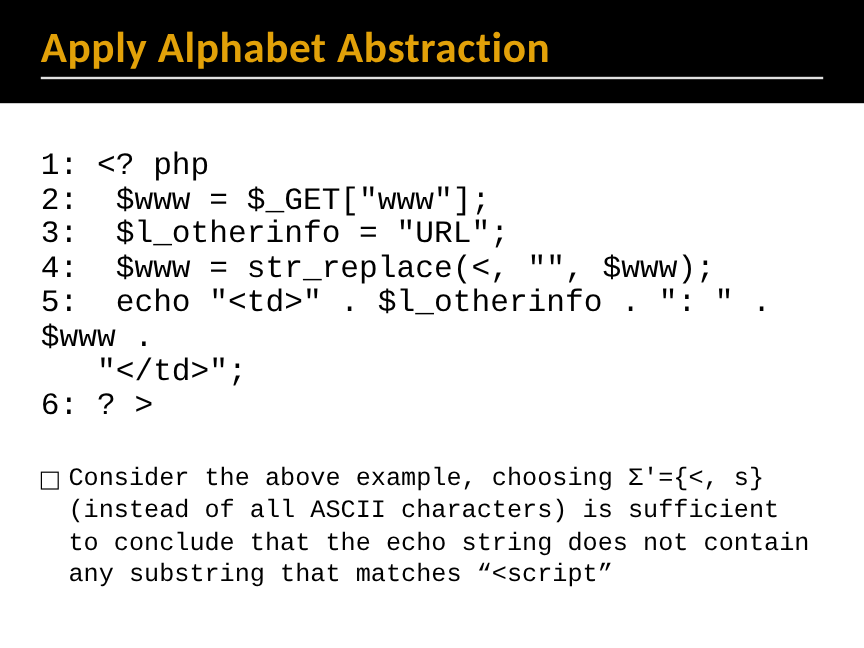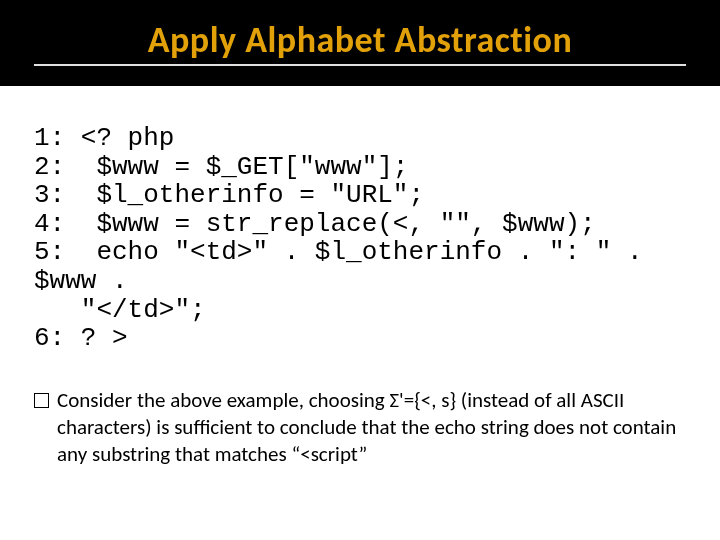--- a/index.html
+++ b/index.html
@@ -13,21 +13,20 @@
   }
   .slide {
     width: 720px;
     height: 540px;
     position: relative;
     box-sizing: border-box;
   }
   .title-bar {
     background: #000000;
     padding: 18px 34px 20px 34px;
-    text-align: center;
   }
   .title-bar h1 {
     margin: 0;
     color: #e2a109;
     font-size: 36px;
     font-weight: 600;
     border-bottom: 2px solid #e0e0e0;
     padding-bottom: 2px;
     letter-spacing: 0.5px;
   }
@@ -52,20 +51,21 @@
   .bullet-box {
     width: 13px;
     height: 13px;
     border: 1.5px solid #000000;
     margin-right: 8px;
     margin-top: 6px;
     flex-shrink: 0;
   }
   .body-content {
     flex: 1;
+    font-family: Liberation Mono, monospace;
   }
 </style>
 </head>
 <body>
 
 <div class="slide">
 
   <div class="title-bar">
     <h1>Apply Alphabet Abstraction</h1>
   </div>

